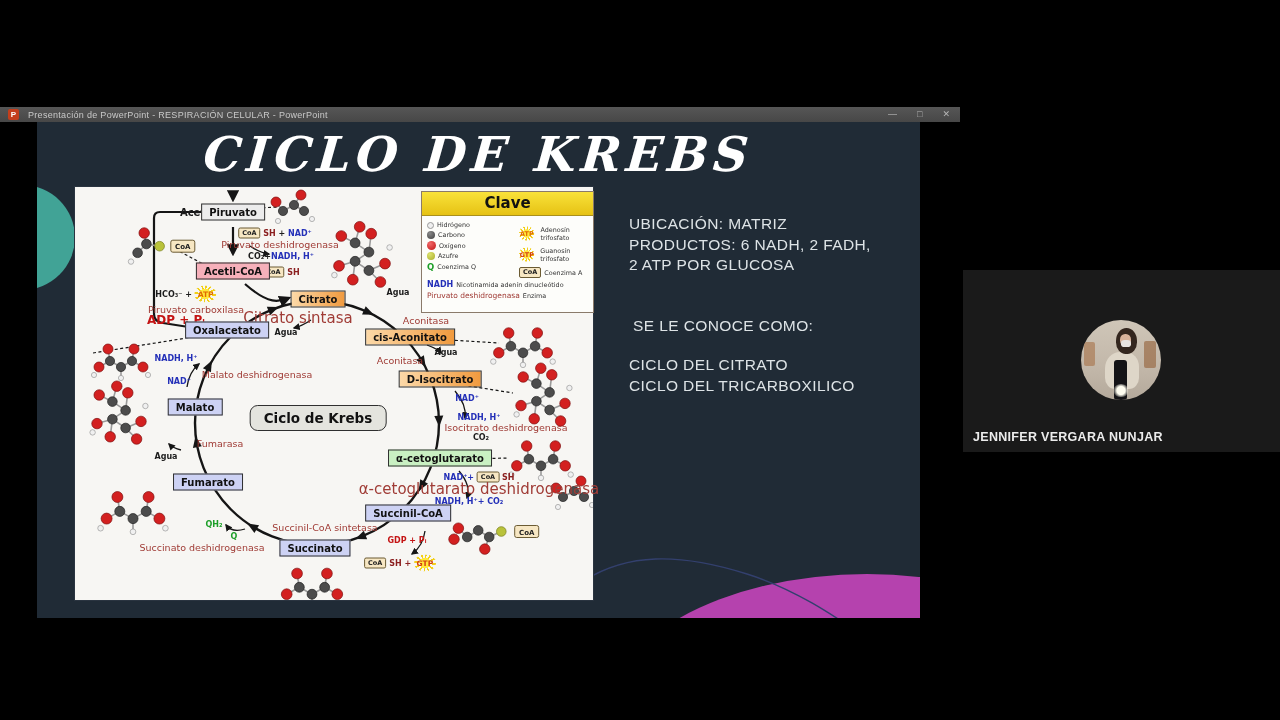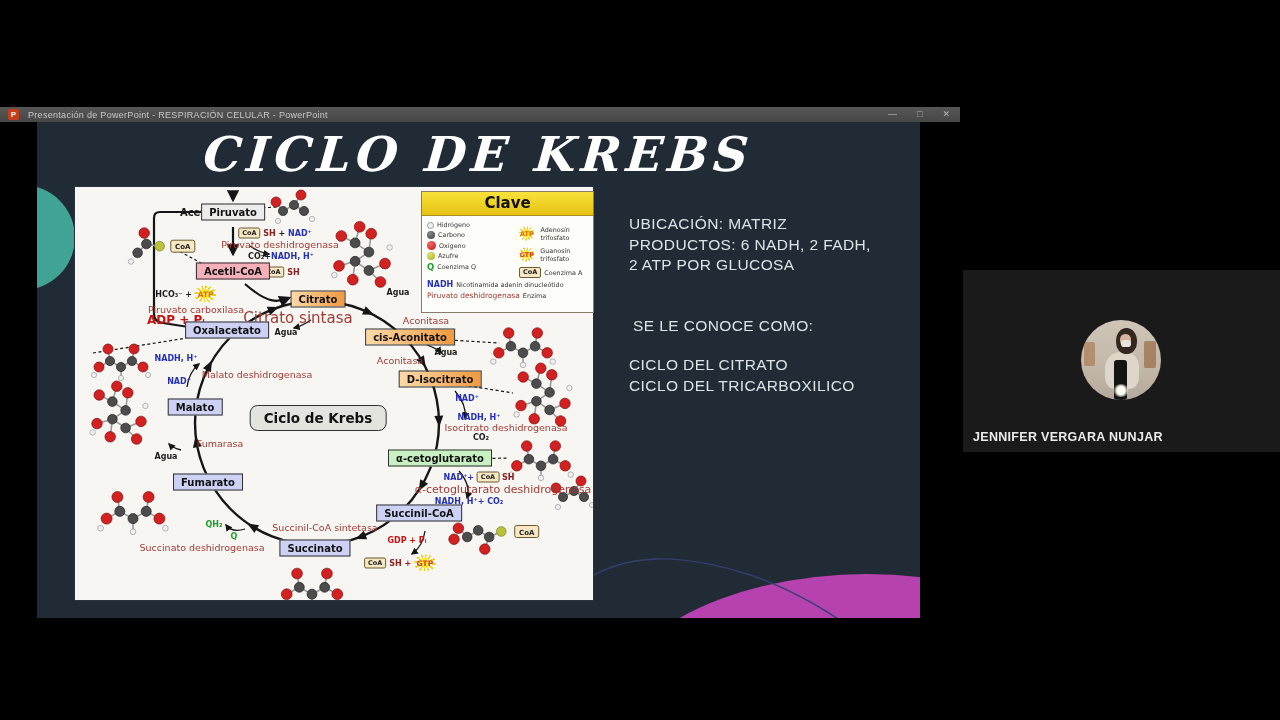--- a/index.html
+++ b/index.html
@@ -409,21 +409,21 @@
           <div class="dlabel" style="left: 211px; top: 145px; font-size: 8px;"><span class="bk">Agua</span></div>
           <div class="dlabel" style="left: 323px; top: 105px; font-size: 8px;"><span class="bk">Agua</span></div>
           <div class="dlabel" style="left: 351px; top: 133px; font-size: 9.5px;"><span class="en">Aconitasa</span></div>
           <div class="dlabel" style="left: 371px; top: 165px; font-size: 8px;"><span class="bk">Agua</span></div>
           <div class="dlabel" style="left: 325px; top: 173px; font-size: 9.5px;"><span class="en">Aconitasa</span></div>
           <div class="dlabel" style="left: 392px; top: 211px; font-size: 8px;"><span class="bl">NAD⁺</span></div>
           <div class="dlabel" style="left: 404px; top: 230px; font-size: 8px;"><span class="bl">NADH, H⁺</span></div>
           <div class="dlabel" style="left: 431px; top: 240px; font-size: 9.5px;"><span class="en">Isocitrato deshidrogenasa</span></div>
           <div class="dlabel" style="left: 406px; top: 250px; font-size: 8px;"><span class="bk">CO₂</span></div>
           <div class="dlabel" style="left: 404px; top: 290px; font-size: 8px;"><span class="bl">NAD⁺+ </span><span class="coa-chip">CoA</span><span class="dr"> SH</span></div>
-          <div class="dlabel" style="left: 428px; top: 302px; font-size: 11px;"><span class="en">α-cetoglutarato deshidrogenasa</span></div>
+          <div class="dlabel" style="left: 404px; top: 302px; font-size: 15px;"><span class="en">α-cetoglutarato deshidrogenasa</span></div>
           <div class="dlabel" style="left: 394px; top: 314px; font-size: 8px;"><span class="bl">NADH, H⁺+ CO₂</span></div>
           <div class="dlabel" style="left: 332px; top: 353px; font-size: 8px;"><span class="rd">GDP + Pᵢ</span></div>
           <div class="dlabel" style="left: 325px; top: 376px; font-size: 8px;"><span class="coa-chip">CoA</span><span class="dr"> SH + </span><span class="burst burst-gtp">GTP</span></div>
           <div class="dlabel" style="left: 250px; top: 340px; font-size: 9.5px;"><span class="en">Succinil-CoA sintetasa</span></div>
           <div class="dlabel" style="left: 127px; top: 360px; font-size: 9.5px;"><span class="en">Succinato deshidrogenasa</span></div>
           <div class="dlabel" style="left: 139px; top: 337px; font-size: 8px;"><span class="gr">QH₂</span></div>
           <div class="dlabel" style="left: 159px; top: 349px; font-size: 8px;"><span class="gr">Q</span></div>
           <div class="dlabel" style="left: 91px; top: 269px; font-size: 8px;"><span class="bk">Agua</span></div>
           <div class="dlabel" style="left: 145px; top: 256px; font-size: 9.5px;"><span class="en">Fumarasa</span></div>
           <div class="dlabel" style="left: 182px; top: 187px; font-size: 9.5px;"><span class="en">Malato deshidrogenasa</span></div>
@@ -431,21 +431,21 @@
           <div class="dlabel" style="left: 104px; top: 194px; font-size: 8px;"><span class="bl">NAD⁺</span></div>
         </div>
       <div id="node-layer">
           <div class="node node--gray" style="left: 158px; top: 25px;">Piruvato</div>
           <div class="node node--pink" style="left: 158px; top: 84px;">Acetil-CoA</div>
           <div class="node node--lavender" style="left: 152px; top: 143px;">Oxalacetato</div>
           <div class="node node--orange" style="left: 243px; top: 112px;">Citrato</div>
           <div class="node node--orange" style="left: 335px; top: 150px;">cis-Aconitato</div>
           <div class="node node--orange" style="left: 365px; top: 192px;">D-Isocitrato</div>
           <div class="node node--green" style="left: 365px; top: 271px;">α-cetoglutarato</div>
-          <div class="node node--lavender" style="left: 344px; top: 326px;">Succinil-CoA</div>
+          <div class="node node--lavender" style="left: 333px; top: 326px;">Succinil-CoA</div>
           <div class="node node--lavender" style="left: 240px; top: 361px;">Succinato</div>
           <div class="node node--lavender" style="left: 133px; top: 295px;">Fumarato</div>
           <div class="node node--lavender" style="left: 120px; top: 220px;">Malato</div>
         </div>
       <div class="center-node">Ciclo de Krebs</div>
 
       <div class="legend">
         <div class="legend-title">Clave</div>
         <div class="legend-body" id="legend-body">
             <div class="lcol-left">

